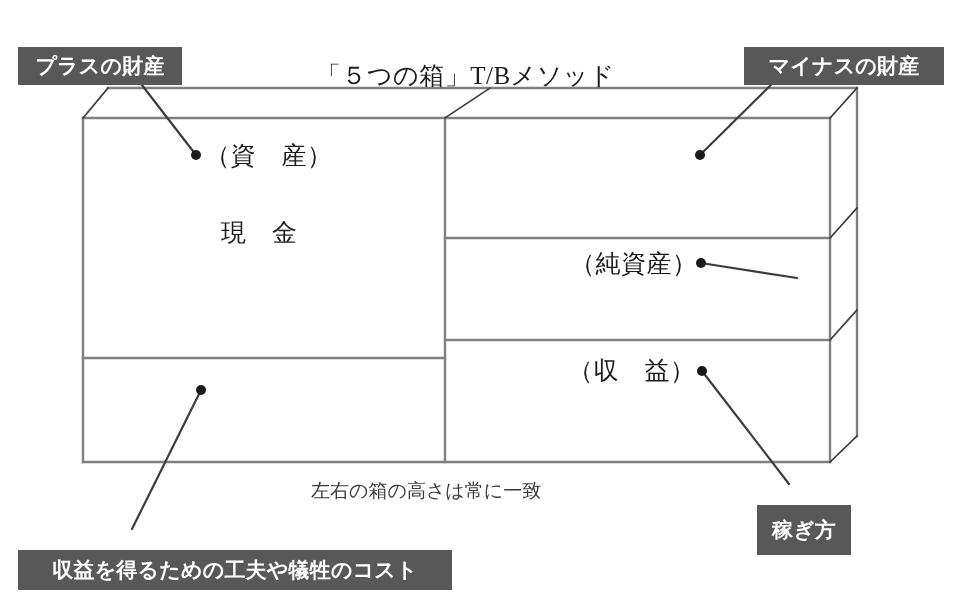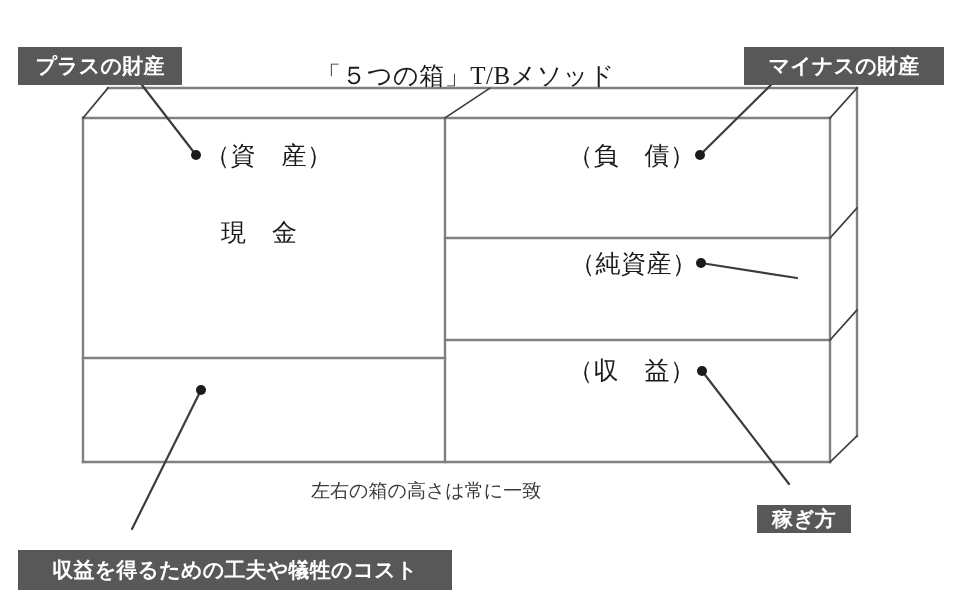--- a/index.html
+++ b/index.html
@@ -74,21 +74,21 @@
     align-items: center;
     justify-content: center;
     text-align: center;
     white-space: nowrap;
     letter-spacing: 0.01em;
     margin-top: 20px;
   }
   #callout-plus     { left: 18px;  top: 27px;  width: 164px; height: 38px; }
   #callout-minus    { left: 744px; top: 27px;  width: 200px; height: 38px; }
   #callout-capital  { left: 798px; top: 255px; width: 148px; height: 62px; }
-  #callout-earn     { left: 757px; top: 485px; width: 94px;  height: 28px; }
+  #callout-earn     { left: 757px; top: 485px; width: 94px;  height: 50px; }
   #callout-cost     { left: 18px;  top: 530px; width: 434px; height: 40px; }
   .callout-line { display: block; }
 </style>
 </head>
 <body>
 
 <div id="canvas">
 
   <svg id="diagram-svg" viewBox="0 0 960 602">
     <g fill="none" stroke="#808080" stroke-width="2.4" stroke-linecap="square">
@@ -135,21 +135,20 @@
     </g>
   </svg>
 
   <div class="serif-label" id="diagram-title">「５つの箱」T/Bメソッド</div>
 
   <div class="serif-label box-label" id="label-assets">（資　産）</div>
 
   <div class="serif-label box-label" id="label-cash">現　金</div>
 
 
-  <div class="serif-label box-label" id="label-liabilities">（負　債）</div>
 
   <div class="serif-label box-label" id="label-revenue">（収　益）</div>
 
   <div class="serif-label box-label" id="label-netassets">（純資産）</div>
 
   <div id="footnote">左右の箱の高さは常に一致</div>
 
   <div class="callout" id="callout-plus">
     <span class="callout-line">プラスの財産</span>
   </div>

